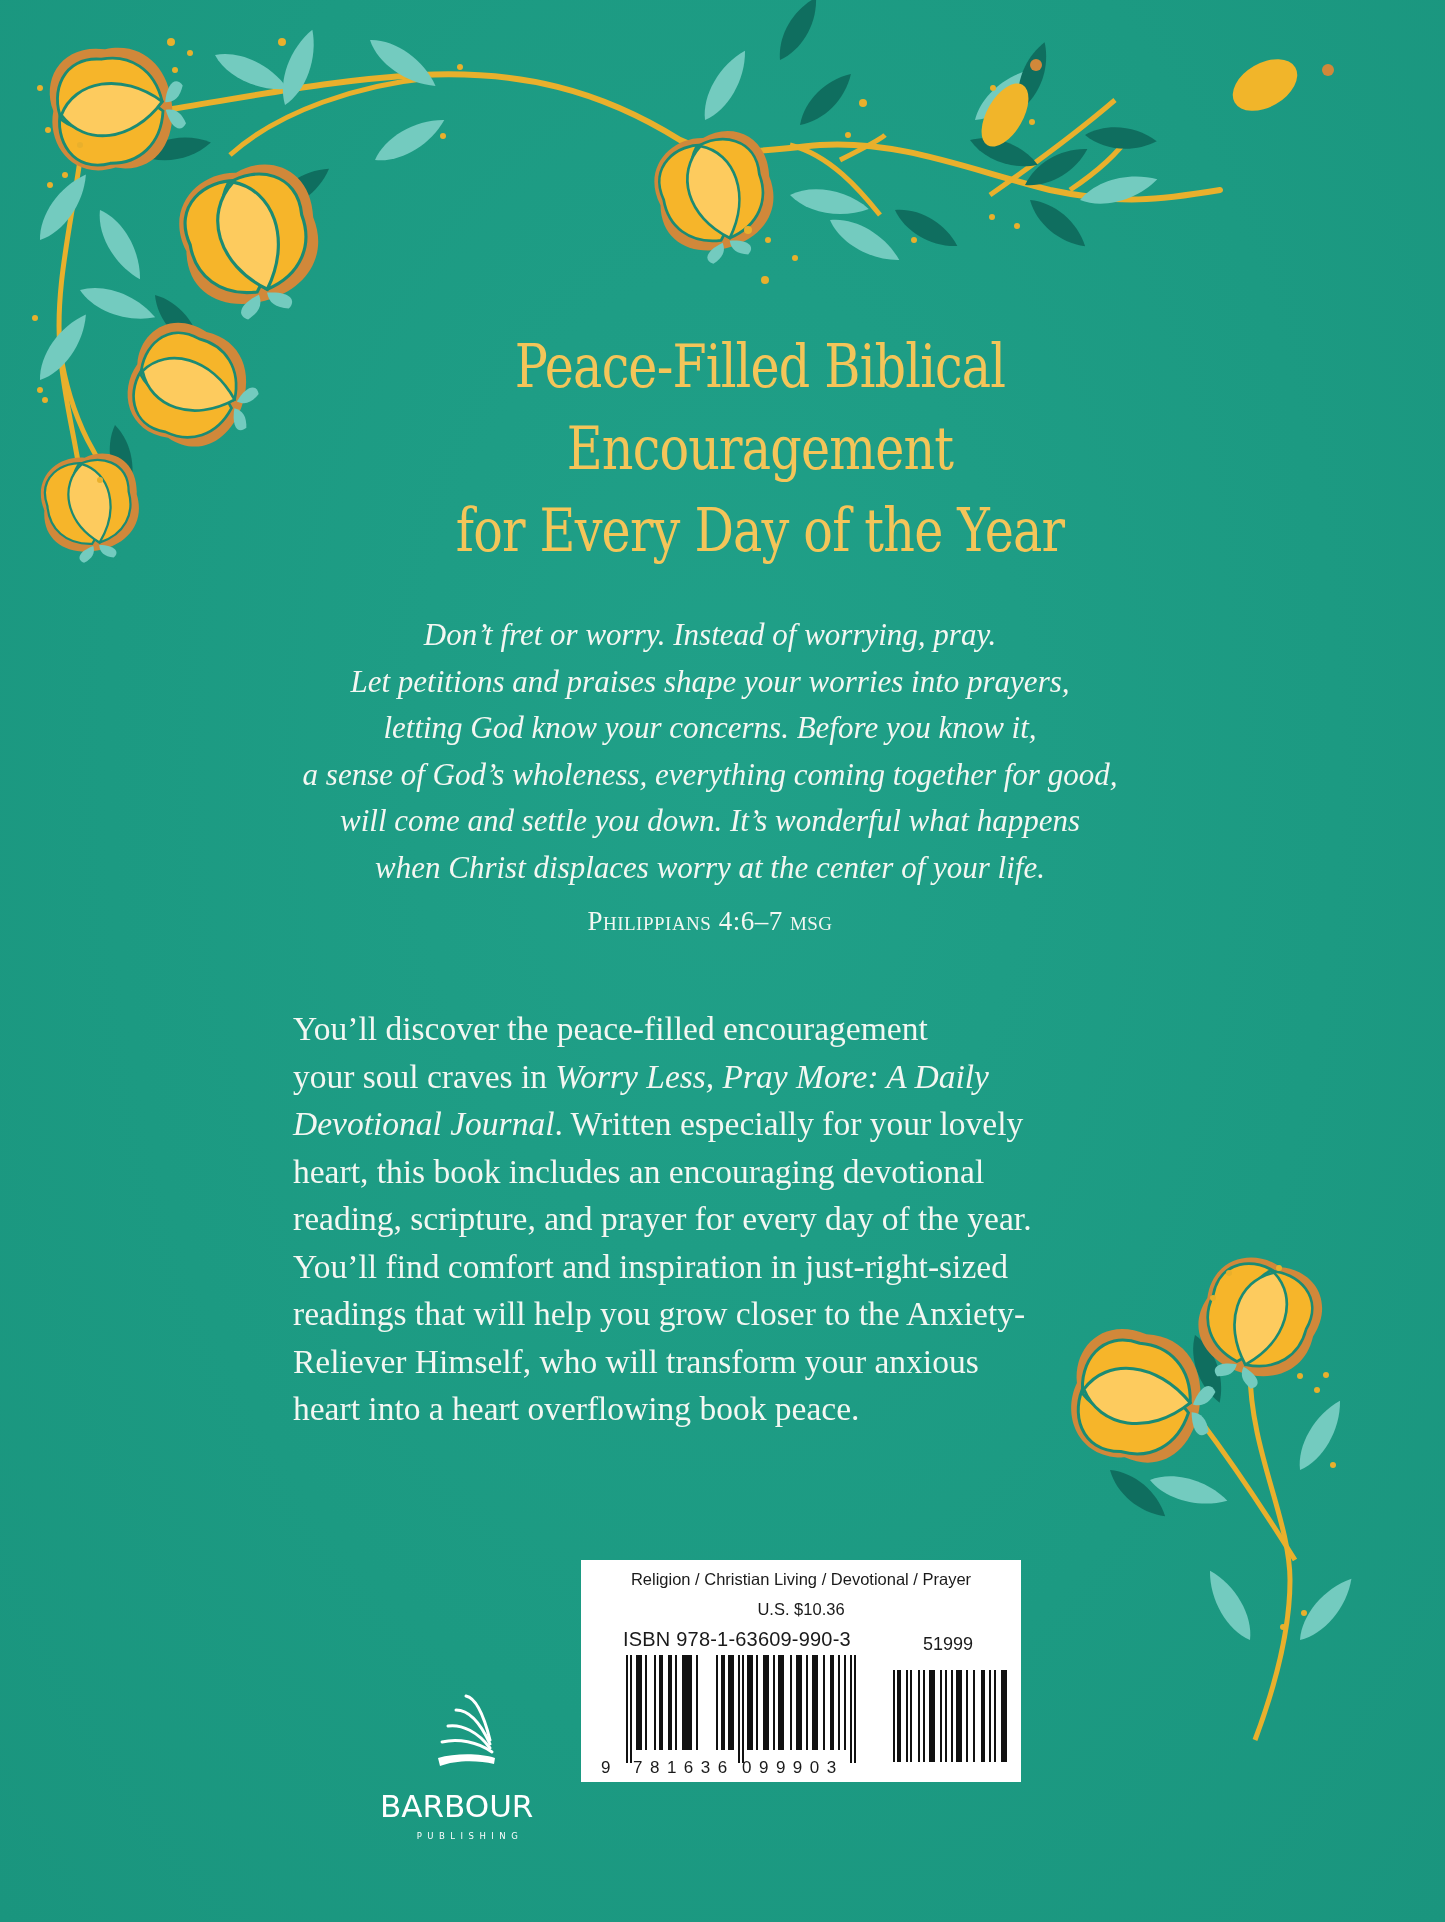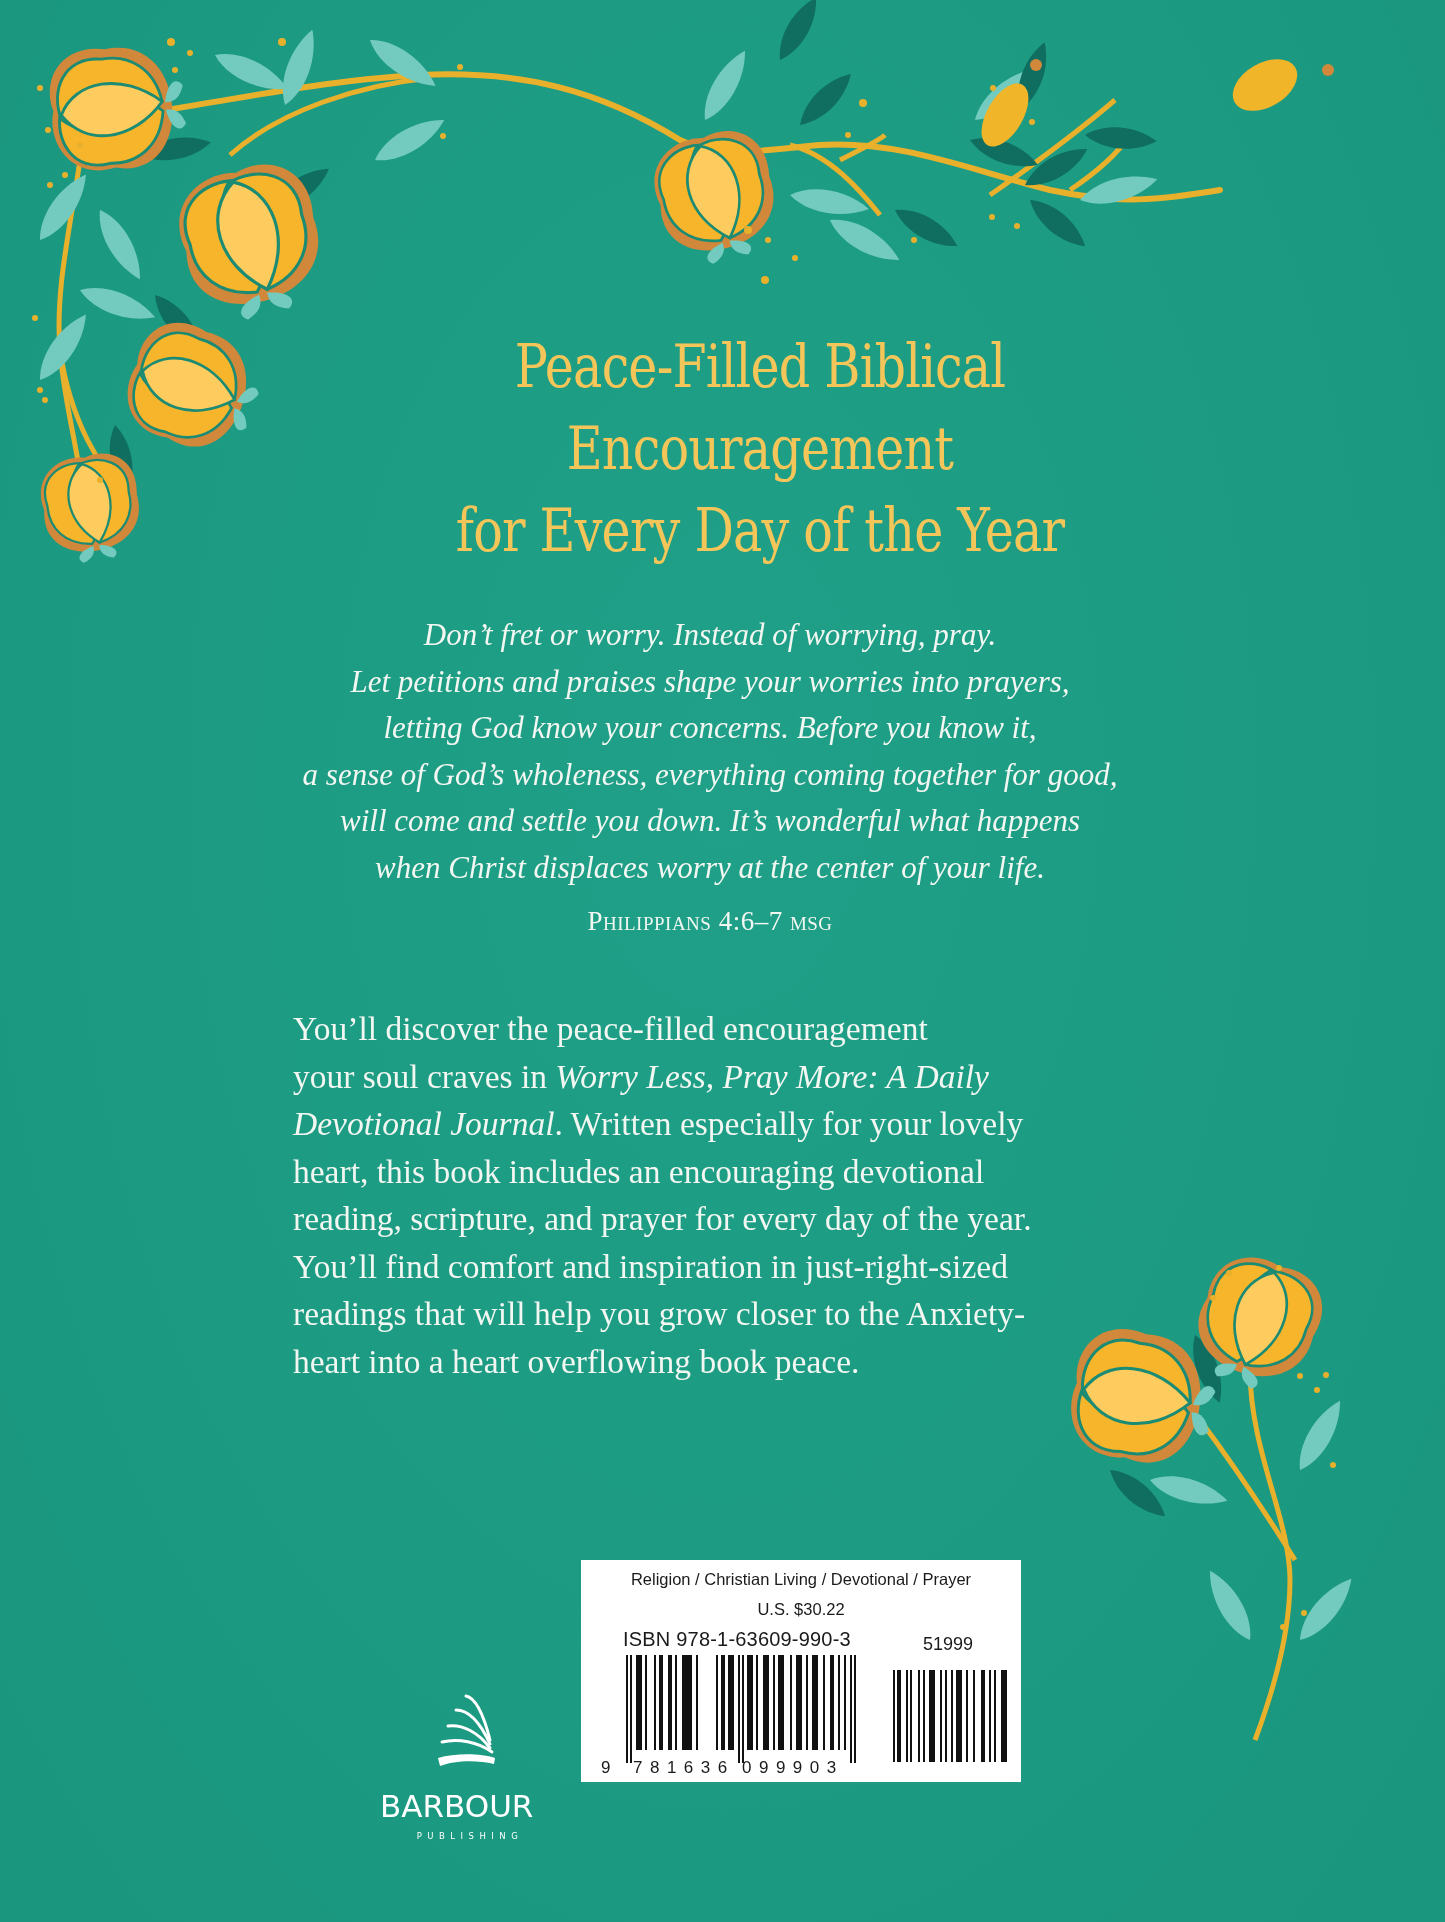--- a/index.html
+++ b/index.html
@@ -216,38 +216,39 @@
   <div class="citation">Philippians 4:6–7 msg</div>
 
   <div class="body-text">
     <div>You’ll discover the peace-filled encouragement</div>
     <div><span>your soul craves in </span><i>Worry Less, Pray More: A Daily</i></div>
     <div><i>Devotional Journal</i><span>. Written especially for your lovely</span></div>
     <div>heart, this book includes an encouraging devotional</div>
     <div>reading, scripture, and prayer for every day of the year.</div>
     <div>You’ll find comfort and inspiration in just-right-sized</div>
     <div>readings that will help you grow closer to the Anxiety-</div>
+    <div>Reliever Himself, who will transform your anxious</div>
     <div>heart into a heart overflowing book peace.</div>
   </div>
 
   <div class="publisher">
     <svg class="pub-logo" width="80" height="90" viewBox="0 0 80 90">
       <path d="M8,68 C25,63 50,63 65,68 L64,74 C48,70 25,70 10,76 Z" fill="#ffffff"></path>
       <path d="M12,52 C28,48 48,52 62,62" stroke="#ffffff" stroke-width="3" fill="none" stroke-linecap="round"></path>
       <path d="M18,36 C32,34 48,42 60,58" stroke="#ffffff" stroke-width="3" fill="none" stroke-linecap="round"></path>
       <path d="M26,20 C38,20 50,32 60,54" stroke="#ffffff" stroke-width="3" fill="none" stroke-linecap="round"></path>
       <path d="M36,6 C46,8 54,26 60,50" stroke="#ffffff" stroke-width="3" fill="none" stroke-linecap="round"></path>
     </svg>
     <div class="pub-name">BARBOUR</div>
     <div class="pub-sub">PUBLISHING</div>
   </div>
 
   <div class="barcode-box">
     <div class="bc-category">Religion / Christian Living / Devotional / Prayer</div>
-    <div class="bc-price">U.S. $30.22</div>
+    <div class="bc-price">U.S. $10.36</div>
     <div class="bc-isbn">ISBN 978-1-63609-990-3</div>
     <div class="bc-addon-num">51999</div>
 
     <svg class="bc-bars" width="235" height="110" viewBox="0 0 235 110">
       <g fill="#111">
         <rect x="0" y="0" width="2" height="108"></rect>
           <rect x="4" y="0" width="2" height="108"></rect>
         <rect x="10" y="0" width="6" height="95"></rect>
           <rect x="19" y="0" width="2" height="95"></rect>
         <rect x="28" y="0" width="2" height="95"></rect>

